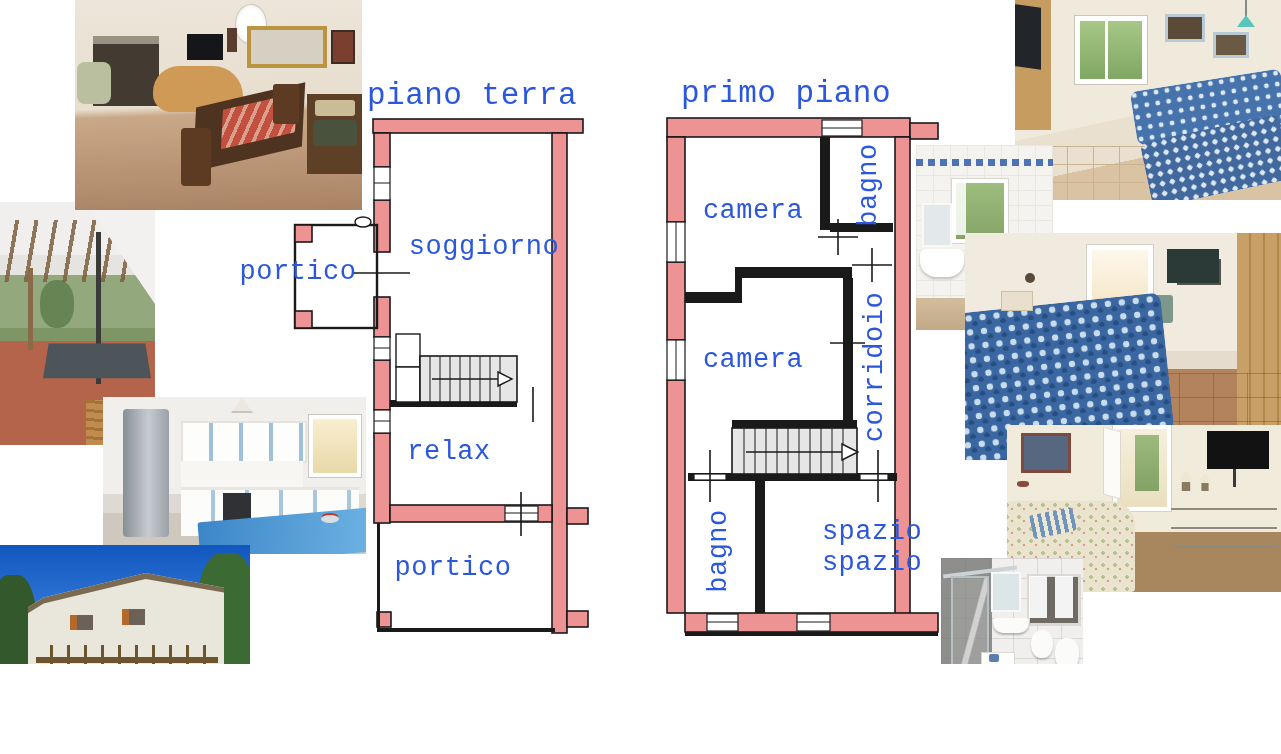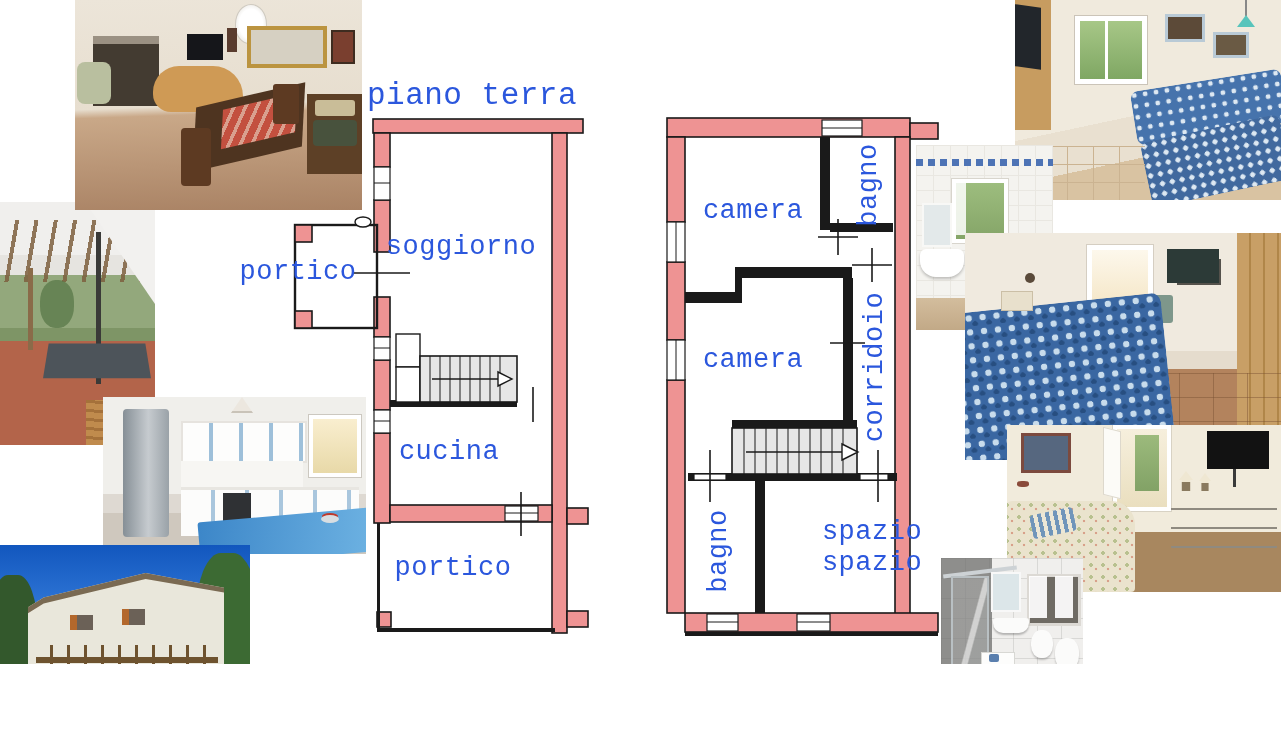--- a/index.html
+++ b/index.html
@@ -268,24 +268,25 @@
     <line class="mk" x1="838" y1="219" x2="838" y2="255"></line>
     <line class="mk" x1="852" y1="265" x2="892" y2="265"></line>
     <line class="mk" x1="872" y1="248" x2="872" y2="282"></line>
     <line class="mk" x1="830" y1="343" x2="865" y2="343"></line>
     <line class="mk" x1="710" y1="450" x2="710" y2="502"></line>
     <line class="mk" x1="878" y1="450" x2="878" y2="502"></line>
   </svg>
 
   <div class="lbl ttl" style="left:472px;top:95px;">piano terra</div>
   <div class="lbl" style="left:298px;top:272px;">portico</div>
-  <div class="lbl" style="left:461px;top:247px;">soggiorno</div>
-  <div class="lbl" style="left:449px;top:452px;">cucina</div>
+  <div class="lbl" style="left:484px;top:247px;">soggiorno</div>
+  <div class="lbl" style="left:449px;top:452px;">relax</div>
   <div class="lbl" style="left:453px;top:568px;">portico</div>
 
+  <div class="lbl ttl" style="left:786px;top:93px;">primo piano</div>
   <div class="lbl" style="left:753px;top:211px;">camera</div>
   <div class="lbl vert" style="left:869px;top:185px;">bagno</div>
   <div class="lbl" style="left:753px;top:360px;">camera</div>
   <div class="lbl vert" style="left:875px;top:367px;">corridoio</div>
   <div class="lbl vert" style="left:719px;top:551px;">bagno</div>
   <div class="lbl two" style="left:872px;top:548px;">
     <span>spazio</span><br>
     <span>spazio</span>
   </div>
 

